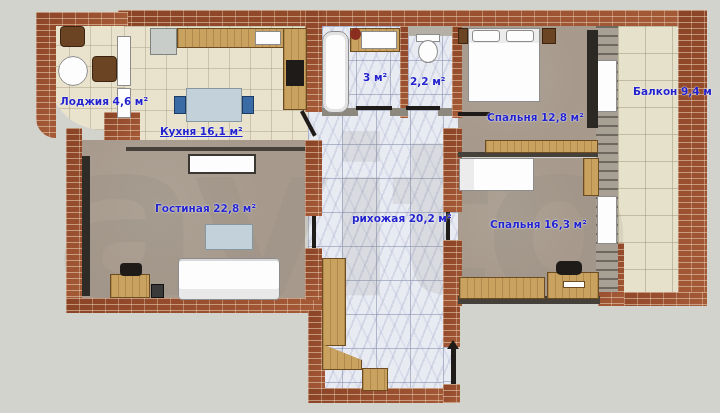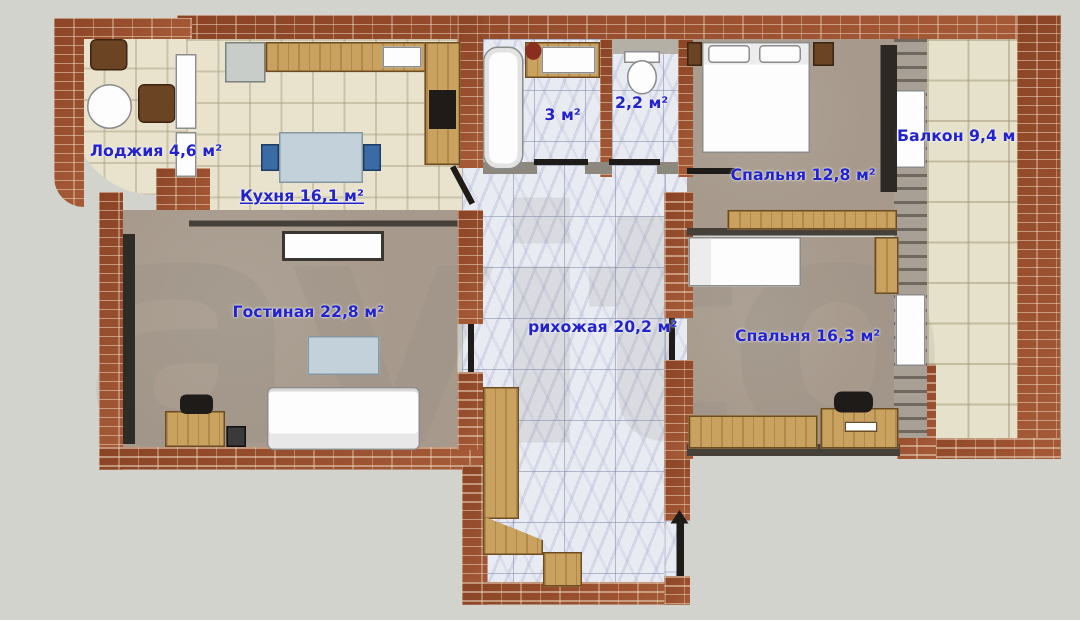--- a/index.html
+++ b/index.html
@@ -203,19 +203,19 @@
   <div class="abs dark" style="left:300px;top:112px;width:4px;height:28px;transform:rotate(-28deg);transform-origin:top left;"></div>
   <div class="abs dark" style="left:312px;top:216px;width:4px;height:32px;"></div>
   <div class="abs dark" style="left:446px;top:212px;width:4px;height:28px;"></div>
   <div class="abs dark" style="left:451px;top:347px;width:5px;height:37px;"></div>
   <div class="abs" style="left:447px;top:340px;width:0;height:0;border-left:6px solid transparent;border-right:6px solid transparent;border-bottom:9px solid #1e1b18;z-index:5;"></div>
 
   <span class="rlabel" style="left:60px;top:95px;">Лоджия 4,6 м²</span>
   <span class="rlabel" style="left:160px;top:125px;text-decoration:underline;">Кухня 16,1 м²</span>
   <span class="rlabel" style="left:155px;top:202px;">Гостиная 22,8 м²</span>
   <span class="rlabel" style="left:363px;top:71px;">3 м²</span>
-  <span class="rlabel" style="left:410px;top:63px;">2,2 м²</span>
+  <span class="rlabel" style="left:410px;top:75px;">2,2 м²</span>
   <span class="rlabel" style="left:487px;top:111px;">Спальня 12,8 м²</span>
-  <span class="rlabel" style="left:598px;top:85px;">Балкон 9,4 м</span>
+  <span class="rlabel" style="left:633px;top:85px;">Балкон 9,4 м</span>
   <span class="rlabel" style="left:352px;top:212px;">рихожая 20,2 м²</span>
   <span class="rlabel" style="left:490px;top:218px;">Спальня 16,3 м²</span>
 
 </div>
 
 </body></html>

